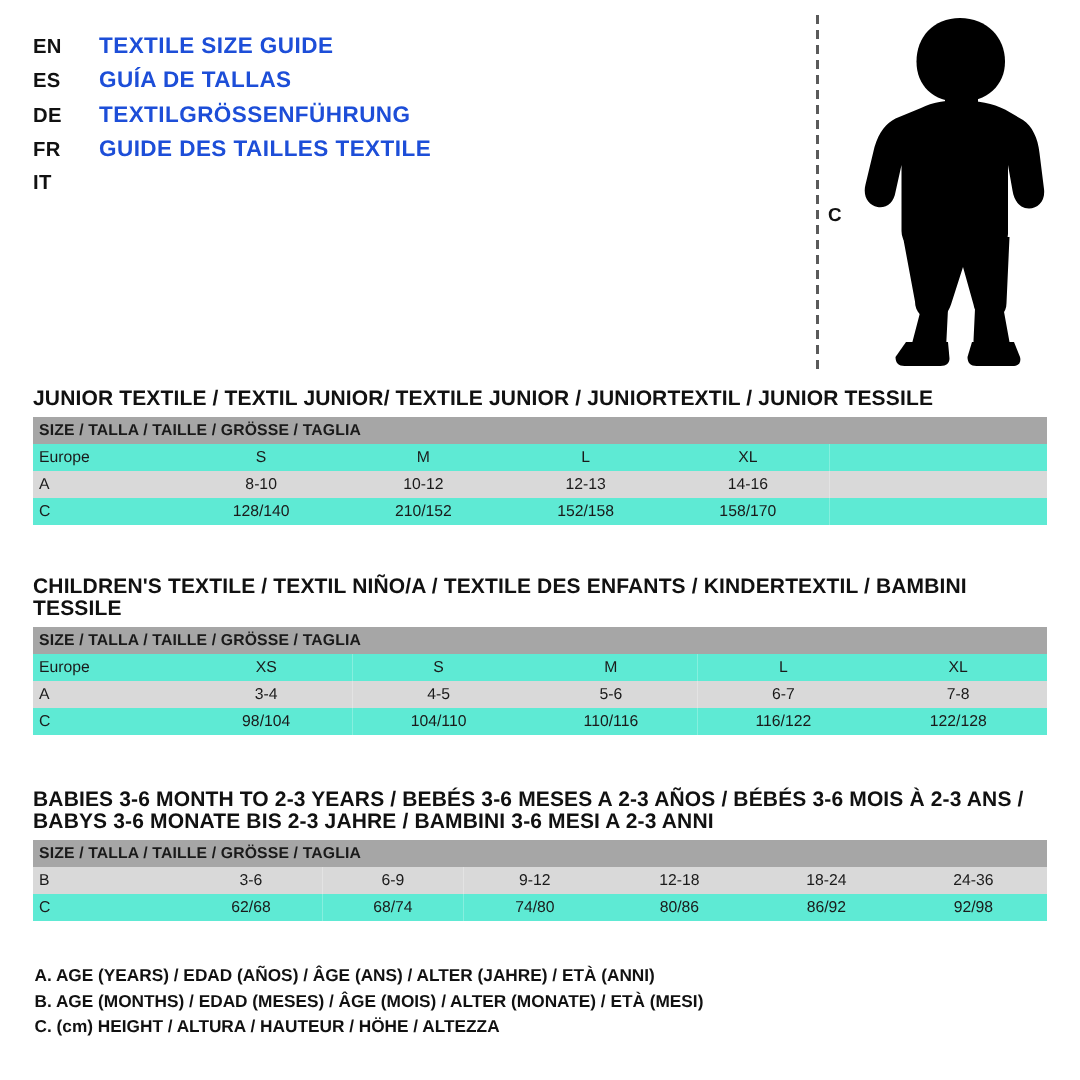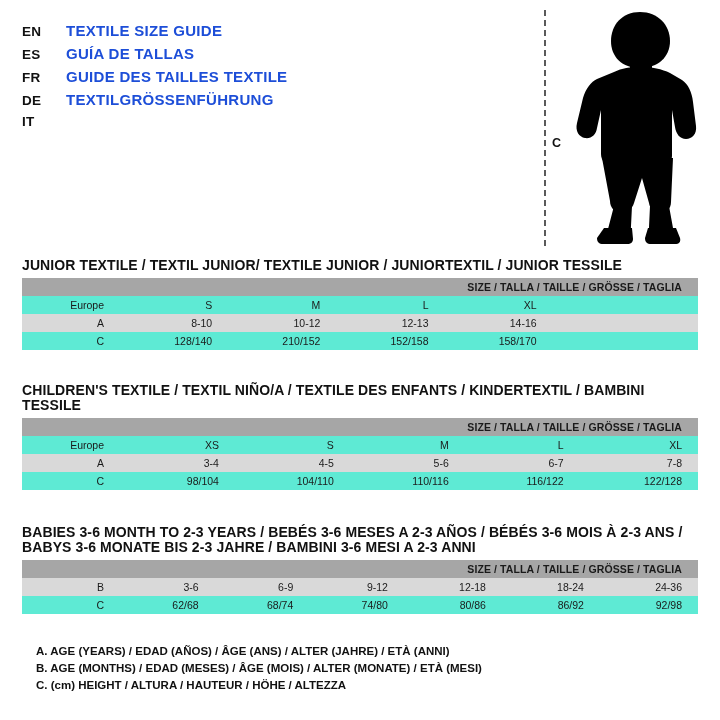--- a/index.html
+++ b/index.html
@@ -95,24 +95,23 @@
     text-transform: none;
   }
   table.size {
     border-collapse: collapse;
     width: 100%;
     table-layout: fixed;
   }
   table.size td {
     font-size: 10.5px;
     height: 18px;
-    padding: 0 16px;
+    padding: 0 4px;
     color: #1a1a1a;
     vertical-align: middle;
-    text-align: right;
   }
   tr.head td {
     background: #a6a6a6;
     font-weight: bold;
     font-size: 10.5px;
     letter-spacing: 0.1px;
   }
   tr.light td { background: #5eead4; }
   tr.mid td { background: #d9d9d9; }
   td.lbl {
@@ -123,21 +122,21 @@
     text-align: center;
   }
   td.head-span {
     text-align: left;
     padding-left: 6px;
   }
 
   
   .legend {
     position: absolute;
-    left: 36px;
+    left: 23px;
     top: 643px;
     width: 600px;
   }
   .legend div {
     font-size: 11.5px;
     font-weight: bold;
     line-height: 17px;
     color: #111;
   }
 </style>
@@ -149,26 +148,26 @@
   <div class="lang-block">
     <div class="lang-row">
       <span class="lang-code">EN</span>
       <span class="lang-title">TEXTILE SIZE GUIDE</span>
     </div>
     <div class="lang-row">
       <span class="lang-code">ES</span>
       <span class="lang-title">GUÍA DE TALLAS</span>
     </div>
     <div class="lang-row">
+      <span class="lang-code">DE</span>
+      <span class="lang-title">TEXTILGRÖSSENFÜHRUNG</span>
+    </div>
+    <div class="lang-row">
       <span class="lang-code">FR</span>
       <span class="lang-title">GUIDE DES TAILLES TEXTILE</span>
-    </div>
-    <div class="lang-row">
-      <span class="lang-code">DE</span>
-      <span class="lang-title">TEXTILGRÖSSENFÜHRUNG</span>
     </div>
     <div class="lang-row">
       <span class="lang-code">IT</span>
     </div>
   </div>
 
   <div class="figure">
     <div class="dashline"></div>
     <div class="c-label">C</div>
     <svg class="fig-svg" width="135" height="240" viewBox="0 0 135 240">

